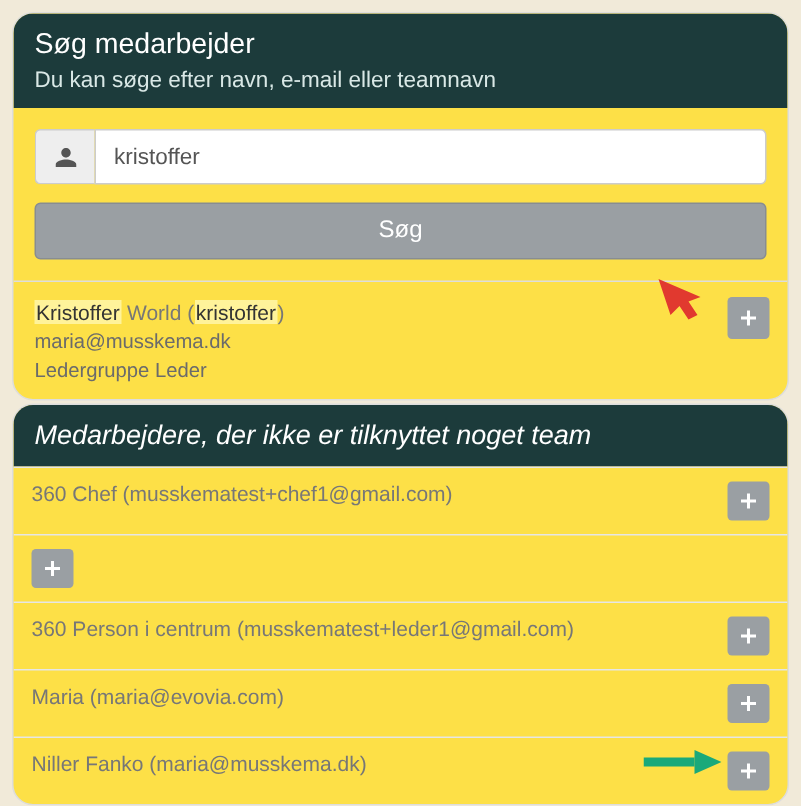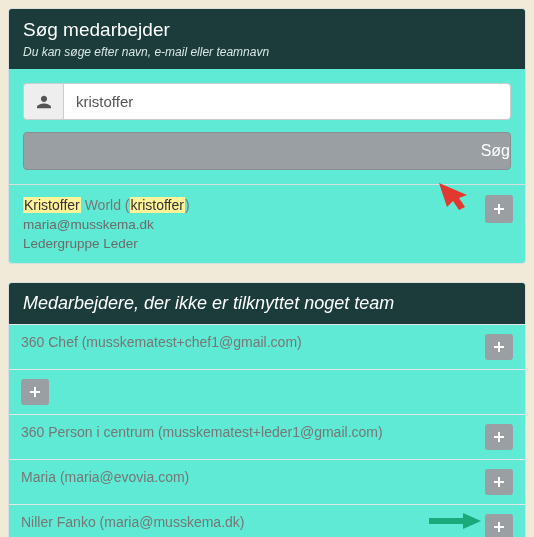--- a/index.html
+++ b/index.html
@@ -4,39 +4,38 @@
 <style>
   * { box-sizing: border-box; margin: 0; padding: 0; }
   body {
     background: #f1ead9;
     font-family: -apple-system, "Helvetica Neue", Arial, sans-serif;
     width: 534px;
     height: 537px;
     padding: 8px;
   }
   .panel {
-    background: #5eead4;
+    background: #fde047;
     border: 1px solid #ddd;
-    border-radius: 4px;
-    margin-bottom: 18px;
+    border-radius: 14px;
+    margin-bottom: 2px;
     overflow: hidden;
   }
   .panel-head {
     background: #1c3b3b;
     color: #fff;
     padding: 10px 14px 10px 14px;
   }
   .panel-head h2 {
     font-size: 19px;
     font-weight: 400;
     margin-bottom: 4px;
   }
   .panel-head .sub {
-    font-size: 12px;
-    font-style: italic;
+    font-size: 15px;
     color: #d9e8e6;
   }
   .panel-body {
     padding: 14px;
   }
   .input-row {
     display: flex;
     margin-bottom: 12px;
   }
   .input-icon {
@@ -60,21 +59,20 @@
   }
   .btn-search {
     width: 100%;
     background: #9a9fa3;
     color: #fff;
     border: 1px solid #888d91;
     border-radius: 4px;
     padding: 9px 0;
     font-size: 16px;
     cursor: pointer;
-    text-align: right;
   }
   .result {
     border-top: 1px solid #ddd;
     padding: 12px 14px;
     position: relative;
   }
   .result .line1 {
     font-size: 14px;
     color: #777;
   }

